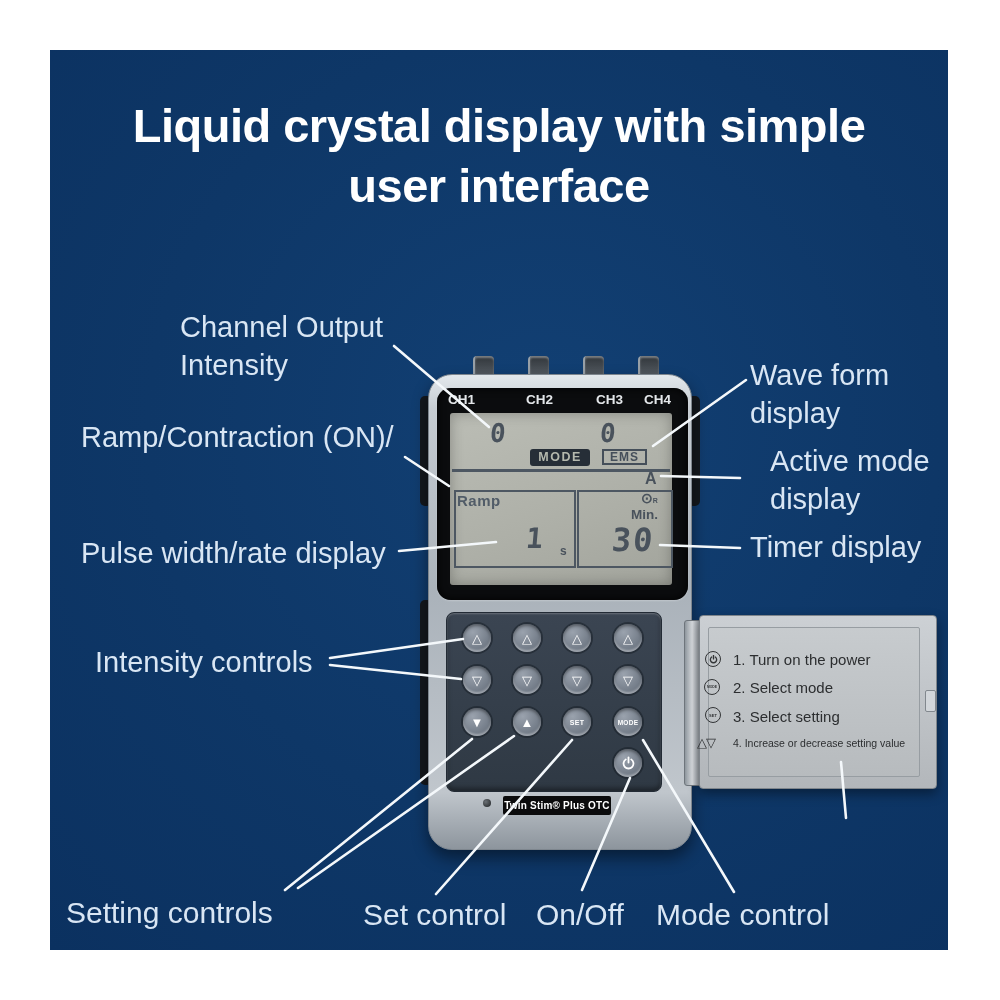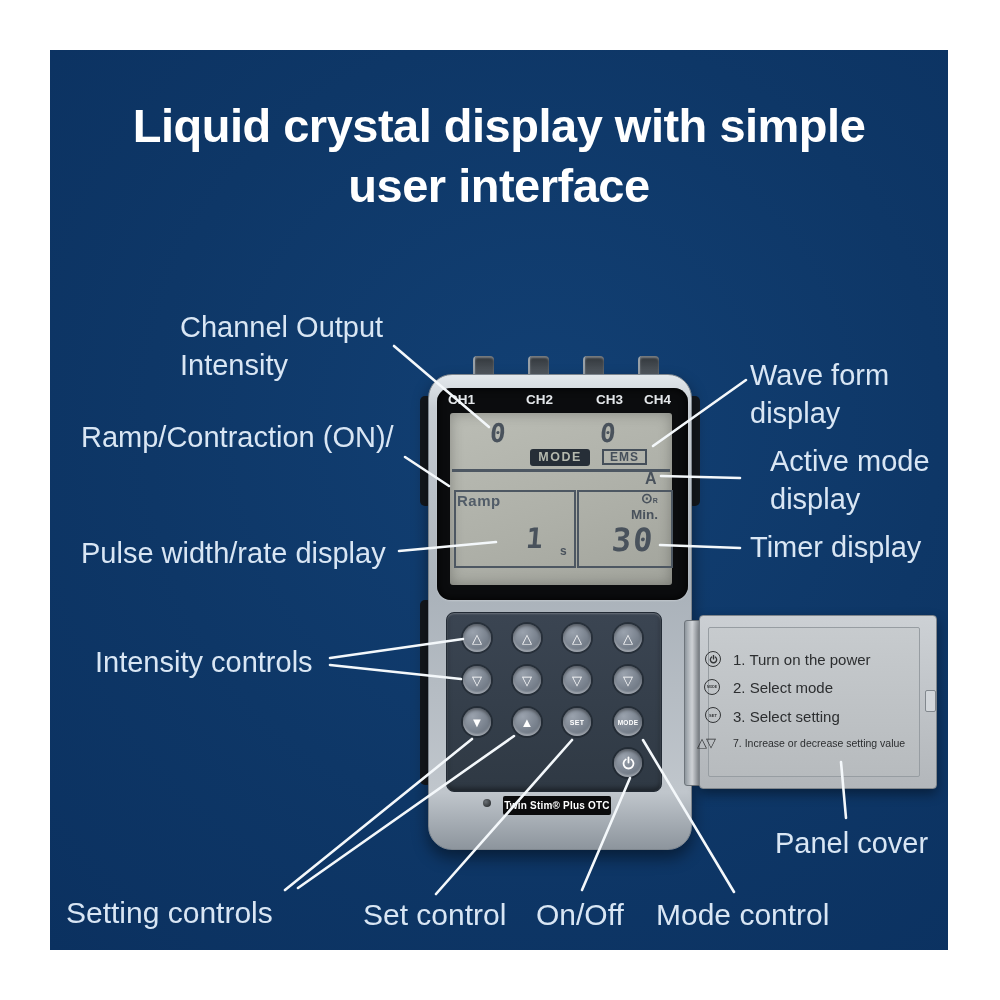--- a/index.html
+++ b/index.html
@@ -96,21 +96,20 @@
   <div class="lbl" style="left:750px;top:442px;margin-left:20px;">
     <div>Active mode</div>
     <div>display</div>
   </div>
   <div class="lbl" style="left:750px;top:528px;">Timer display</div>
   <div class="lbl lbl-sm" style="left:66px;top:894px;">Setting controls</div>
   <div class="lbl" style="left:95px;top:643px;">Intensity controls</div>
   <div class="lbl lbl-sm" style="left:363px;top:896px;">Set control</div>
   <div class="lbl lbl-sm" style="left:536px;top:896px;">On/Off</div>
   <div class="lbl lbl-sm" style="left:656px;top:896px;">Mode control</div>
-  <div class="lbl" style="left:775px;top:824px;">Panel cover</div>
 
   <div class="grip" style="left:420px;top:396px;width:12px;height:110px;"></div>
   <div class="grip" style="left:420px;top:600px;width:12px;height:185px;"></div>
   <div class="grip" style="left:688px;top:396px;width:12px;height:110px;"></div>
 
   <div class="tab" style="left:473px;"></div>
   <div class="tab" style="left:528px;"></div>
   <div class="tab" style="left:583px;"></div>
   <div class="tab" style="left:638px;"></div>
 
@@ -202,21 +201,21 @@
   </div>
   <div class="instr" style="left:733px;top:651px;">1. Turn on the power</div>
 
   <div class="circ-icon" style="left:704px;top:679px;font-size:3.4px;">MODE</div>
   <div class="instr" style="left:733px;top:679px;">2. Select mode</div>
 
   <div class="circ-icon" style="left:705px;top:707px;font-size:4px;">SET</div>
   <div class="instr" style="left:733px;top:708px;">3. Select setting</div>
 
   <div class="arrowpair" style="left:697px;top:735px;">△▽</div>
-  <div class="instr" style="left:733px;top:737px;font-size:10.5px;">7. Increase or decrease setting  value</div>
+  <div class="instr" style="left:733px;top:737px;font-size:10.5px;">4. Increase or decrease setting  value</div>
 
   <svg class="leaders" width="1000" height="1000">
     <line x1="394" y1="346" x2="489" y2="427"></line>
     <line x1="746" y1="380" x2="653" y2="446"></line>
     <line x1="405" y1="457" x2="449" y2="486"></line>
     <line x1="399" y1="551" x2="496" y2="542"></line>
     <line x1="661" y1="476" x2="740" y2="478"></line>
     <line x1="660" y1="545" x2="740" y2="548"></line>
     <line x1="330" y1="658" x2="463" y2="639"></line>
     <line x1="330" y1="665" x2="461" y2="679"></line>

